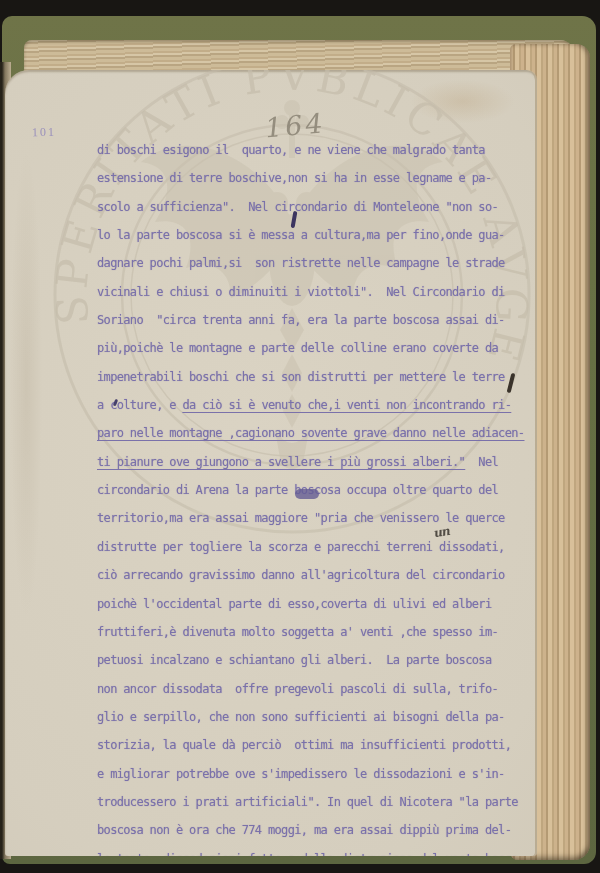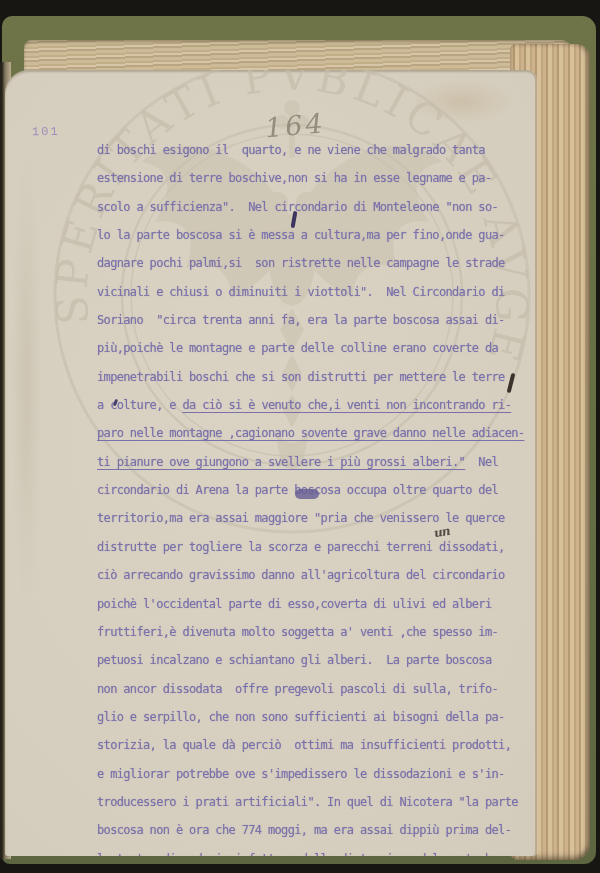--- a/index.html
+++ b/index.html
@@ -56,21 +56,21 @@
     text-shadow:0 0 1px rgba(118,108,168,.55);
     white-space:pre;
   }
   .typed .line{height:28.35px;}
   .typed .u{text-decoration:underline;text-decoration-thickness:1.4px;text-underline-offset:3px;text-align:center;}
   
   .stamp{
     position:absolute;left:27px;top:55px;
     color:#9086bb;font-size:12px;letter-spacing:2px;
     transform:rotate(-1deg);opacity:.85;
-    font-family:Liberation Mono, monospace;
+    font-family:Liberation Serif, serif;
   }
   .pencil-number{
     position:absolute;left:260px;top:40px;
     color:#8e8778;font-size:27px;font-style:italic;
     font-family:"DejaVu Serif","Liberation Serif",serif;
     transform:rotate(-5deg);letter-spacing:3px;opacity:.9;
   }
   .annot-un{
     position:absolute;left:429px;top:455px;
     color:#514c44;font-size:12px;font-style:italic;font-weight:bold;

